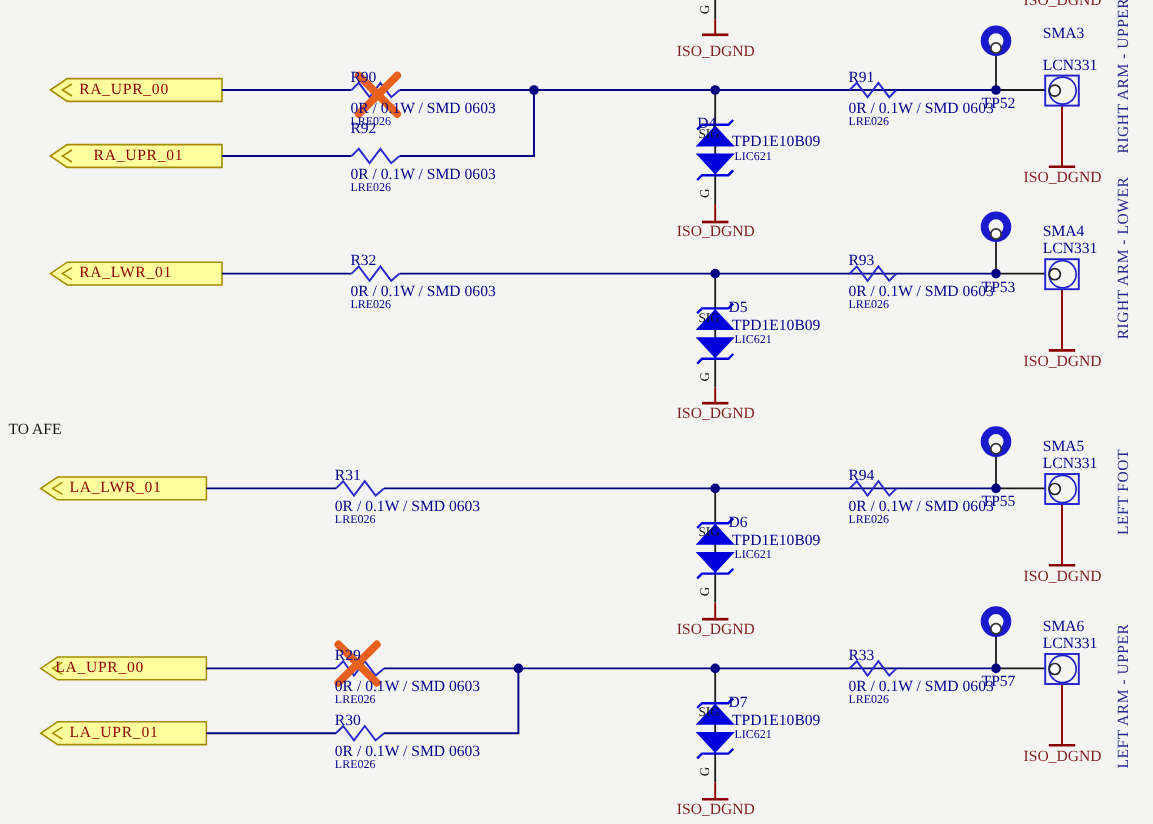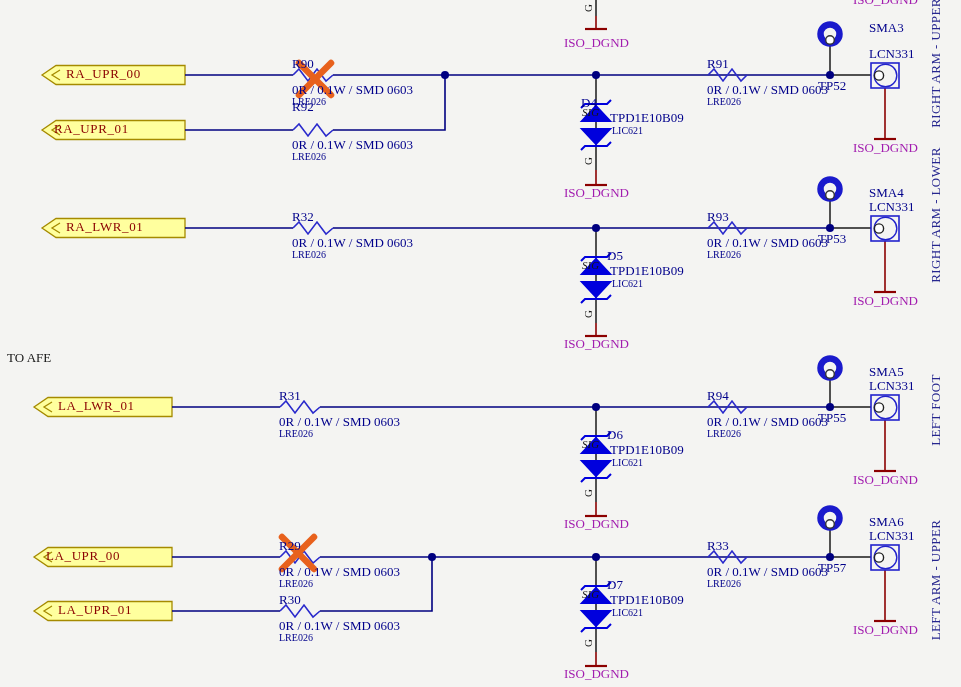--- a/index.html
+++ b/index.html
@@ -1,22 +1,22 @@
 <!DOCTYPE html>
 <html><head>
 <meta charset="utf-8">
 <style>
   html,body{margin:0;padding:0;background:#e9e9e9;}
   #canvas{position:relative;width:961px;height:687px;background:#F4F4F2;overflow:hidden;
           font-family:"Liberation Serif", serif;}
   #canvas svg.sheet{position:absolute;left:0;top:0;z-index:1;}
   .t{position:absolute;font-size:13px;color:#00008B;white-space:nowrap;line-height:1.05;z-index:2;}
   .sm{font-size:10px;}
-  .xs{font-size:11px;font-style:italic;}
-  .red{color:#a21caf;}
+  .xs{font-size:11px;}
+  .red{color:#7f1d1d;}
   .blk{color:#151515;}
   .flagtxt{color:#8B0000;letter-spacing:.6px;}
   .vlabel{position:absolute;font-size:13px;color:#26268F;white-space:nowrap;z-index:2;
           transform:translate(-50%,-50%) rotate(-90deg);letter-spacing:.4px;}
   .ping{position:absolute;font-size:11px;color:#151515;z-index:2;
         transform:translate(-50%,-50%) rotate(-90deg);}
 </style>
 </head>
 <body>
 
@@ -198,21 +198,21 @@
   </g>
 </svg>
 
 <div class="ping" style="left:588px;top:8px">G</div>
 <div class="t red" style="left:564px;top:36px">ISO_DGND</div>
 <div class="t red" style="left:853px;top:-7px">ISO_DGND</div>
 
 <div class="t blk" style="left:7px;top:351px">TO AFE</div>
 
 <div class="t flagtxt" style="left:66px;top:67px">RA_UPR_00</div>
-<div class="t flagtxt" style="left:54px;top:122px">RA_UPR_01</div>
+<div class="t flagtxt" style="left:78px;top:122px">RA_UPR_01</div>
 <div class="t" style="left:292px;top:57px">R90</div>
 <div class="t" style="left:292px;top:83px">0R / 0.1W / SMD 0603</div>
 <div class="t sm" style="left:292px;top:97px">LRE026</div>
 <div class="t" style="left:292px;top:100px">R92</div>
 <div class="t" style="left:292px;top:138px">0R / 0.1W / SMD 0603</div>
 <div class="t sm" style="left:292px;top:152px">LRE026</div>
 <div class="t xs blk" style="left:582px;top:107px">SIG</div>
 <div class="t" style="left:581px;top:96px">D4</div>
 <div class="t" style="left:610px;top:111px">TPD1E10B09</div>
 <div class="t sm" style="left:612px;top:126px">LIC621</div>

